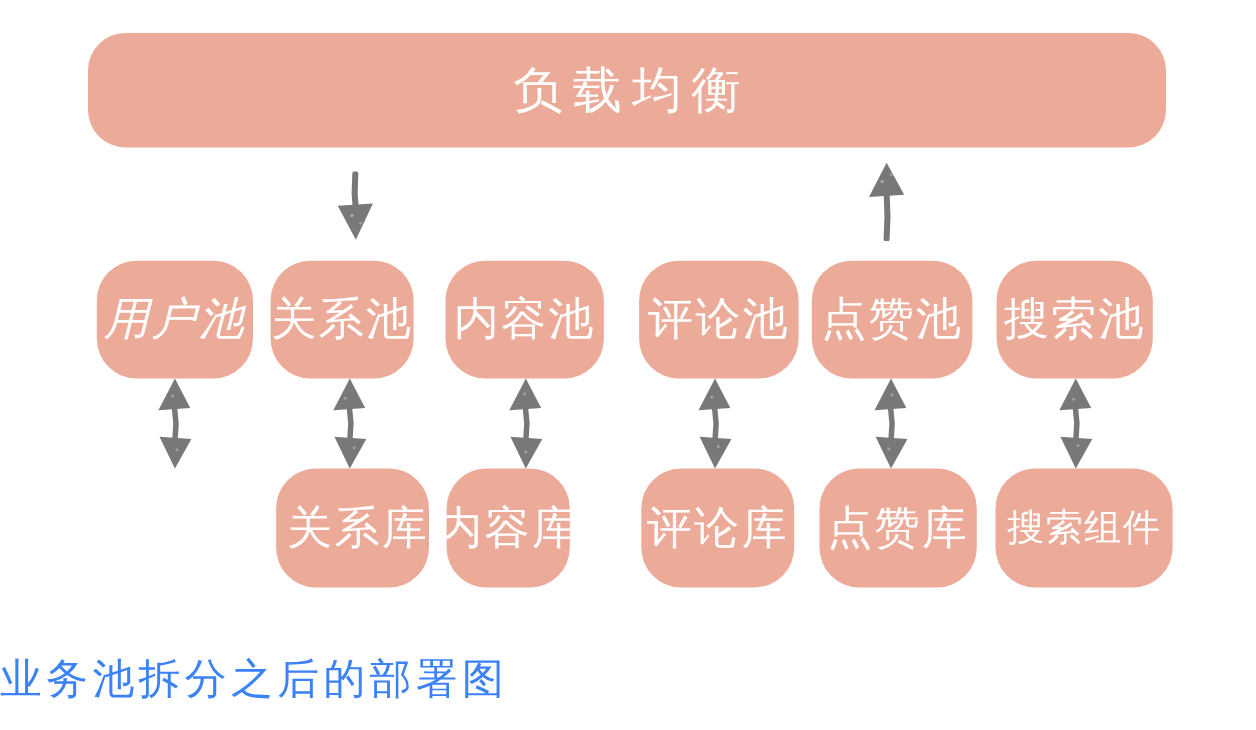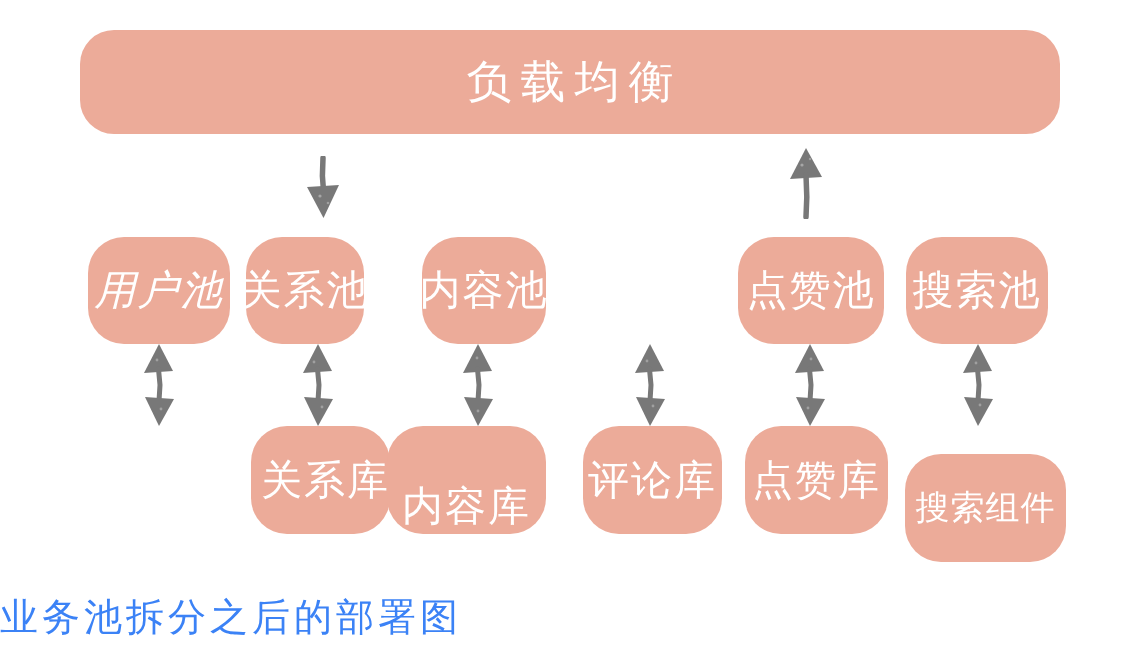--- a/index.html
+++ b/index.html
@@ -36,31 +36,31 @@
   }
   .pool, .store {
     height: 107px;
     border-radius: 36px;
     font-size: 41px;
     letter-spacing: 2px;
   }
   .pool { top: 237px; }
   .store { top: 426px; height: 108px; }
   .p1 { left: 88px;  width: 142px; font-style: italic; }
-  .p2 { left: 246px; width: 118px; }
-  .p3 { left: 405px; width: 124px; margin-left: 17px; }
+  .p2 { left: 246px; width: 130px; }
+  .p3 { left: 405px; width: 144px; }
   .p4 { left: 581px; width: 145px; }
   .p5 { left: 738px; width: 146px; }
   .p6 { left: 906px; width: 142px; }
   .b1 { left: 90px;  width: 136px; }
   .b2 { left: 251px; width: 139px; justify-content: flex-end; }
-  .b3 { left: 387px; width: 159px; align-items: flex-end; }
+  .b3 { left: 406px; width: 112px; }
   .b4 { left: 583px; width: 139px; }
   .b5 { left: 745px; width: 143px; align-items: center; }
-  .b6 { left: 905px; width: 161px; font-size: 34px; letter-spacing: 1px; margin-top: 28px; }
+  .b6 { left: 905px; width: 161px; font-size: 34px; letter-spacing: 1px; }
   .arrow {
     position: absolute;
   }
   .arrow-down { left: 304px; top: 156px; width: 38px; height: 64px; }
   .arrow-up   { left: 787px; top: 147px; width: 38px; height: 72px; }
   .darrow     { top: 343px;  width: 38px; height: 84px; }
   .d1 { left: 140px; }
   .d2 { left: 299px; }
   .d3 { left: 459px; }
   .d4 { left: 631px; }
@@ -100,20 +100,23 @@
   </svg>
 
   <div class="node pool p1">
     <span>用户池</span>
   </div>
   <div class="node pool p2">
     <span>关系池</span>
   </div>
   <div class="node pool p3">
     <span>内容池</span>
+  </div>
+  <div class="node pool p4">
+    <span>评论池</span>
   </div>
   <div class="node pool p5">
     <span>点赞池</span>
   </div>
   <div class="node pool p6">
     <span>搜索池</span>
   </div>
 
   <svg class="arrow darrow d1" viewBox="0 0 38 84">
     <polygon points="19,1 4,30 33,28" fill="#787878"></polygon>

